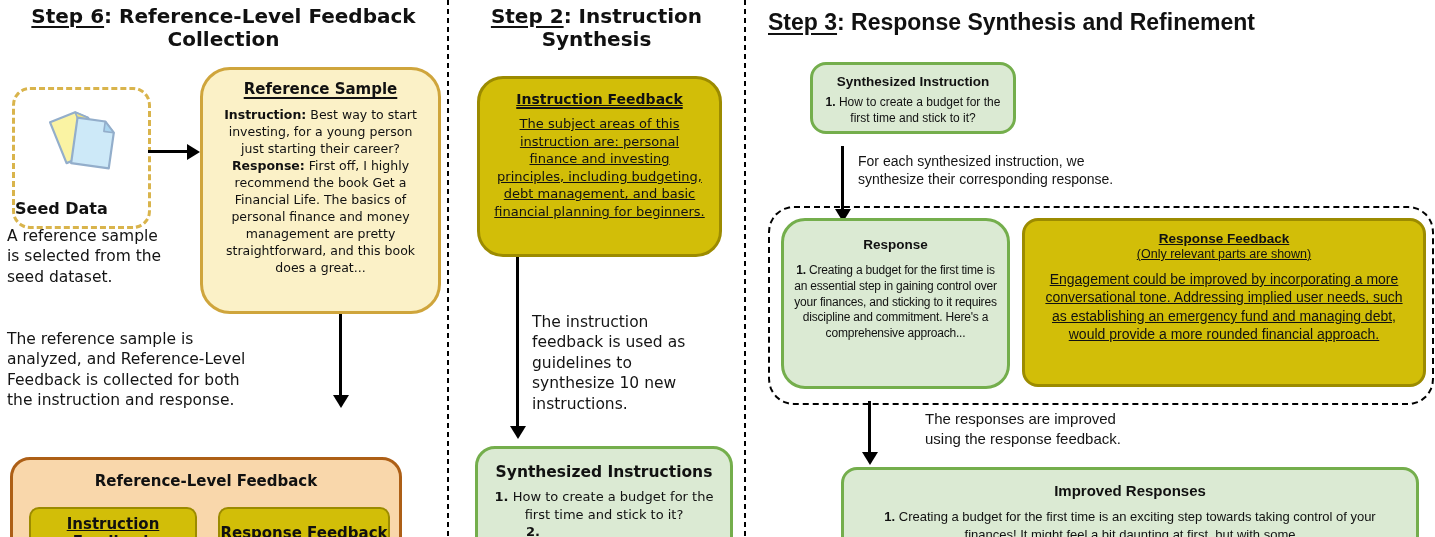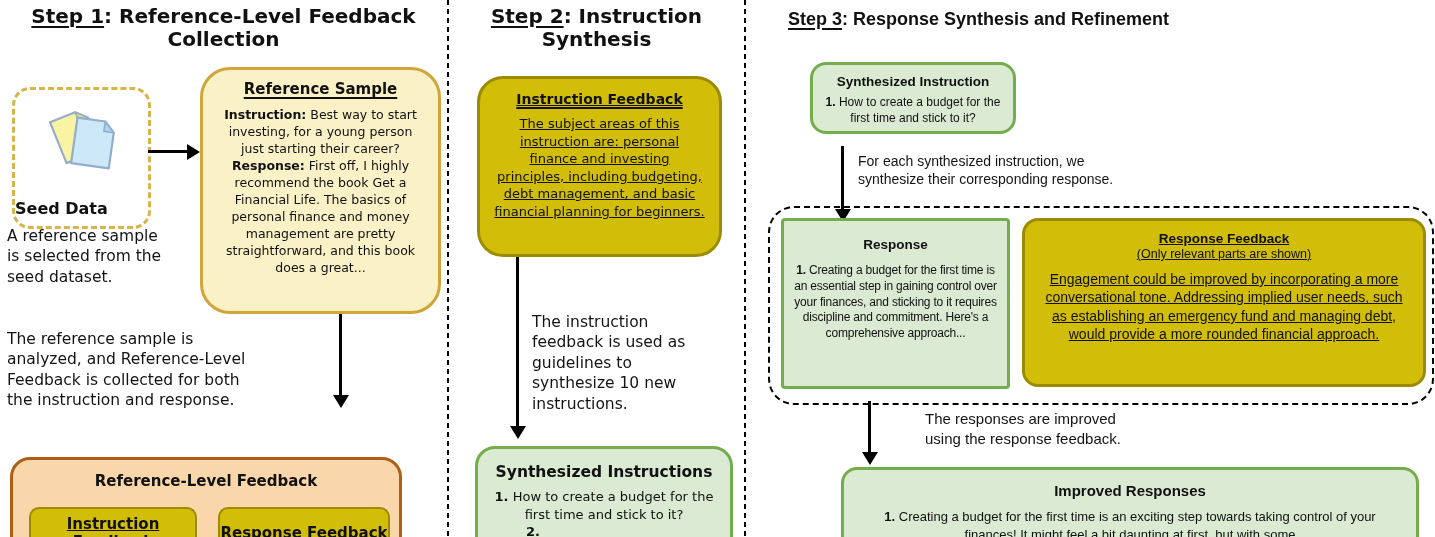--- a/index.html
+++ b/index.html
@@ -48,21 +48,21 @@
 </style>
 </head>
 <body>
 
 <div id="root">
 
   <div class="vsep" style="left:447px"></div>
   <div class="vsep" style="left:744px"></div>
 
   <div class="abs step-title" style="left:0;top:5px;width:447px">
-    <div><span class="u">Step 1</span><span>: Reference-Level Feedback</span></div>
+    <div><span class="u">Step 6</span><span>: Reference-Level Feedback</span></div>
     <div>Collection</div>
   </div>
 
   <div class="seed-box">
     <svg width="82" height="80" viewBox="0 0 82 80">
       <g transform="rotate(-22 34 38)">
         <path d="M16 16 h27 l10 10 v34 h-37 z" fill="#FAF3A3" stroke="#93AECB" stroke-width="2.2" stroke-linejoin="round"></path>
         <path d="M43 16 v10 h10 z" fill="#EFE27E" stroke="#93AECB" stroke-width="1.6" stroke-linejoin="round"></path>
       </g>
       <g transform="rotate(8 52 46)">
@@ -124,38 +124,38 @@
 guidelines to
 synthesize 10 new
 instructions.</div>
 
   <div class="box green" style="left:475px;top:446px;width:258px;height:150px;border-radius:20px;padding:14px 10px 0">
     <div class="box-title" style="font-size:15.5px">Synthesized Instructions</div>
     <div class="box-body" style="font-size:13px;line-height:1.35;margin-top:7px"><span class="b">1.</span> <span>How to create a budget for the first time and stick to it?</span></div>
     <div style="font-size:13px;font-weight:bold;margin-left:38px;margin-top:1px">2.</div>
   </div>
 
-  <div class="abs t3" style="left:788px;top:9px;font-weight:bold;font-size:18px">
+  <div class="abs t3" style="left:768px;top:9px;font-weight:bold;font-size:23px">
     <span class="u">Step 3</span><span>: Response Synthesis and Refinement</span>
   </div>
 
   <div class="box green t3" style="left:810px;top:62px;width:206px;height:72px;border-radius:16px;padding:9px 8px 0">
     <div class="box-title" style="font-size:13.5px">Synthesized Instruction</div>
     <div class="box-body" style="font-size:12px;line-height:1.3;margin-top:6px"><span class="b">1.</span> <span>How to create a budget for the first time and stick to it?</span></div>
   </div>
 
   <div class="abs caption pre t3" style="left:858px;top:152px;width:350px;font-size:14px">For each synthesized instruction, we
 synthesize their corresponding response.</div>
 
   <div class="dashed-container" style="left:768px;top:206px;width:662px;height:195px"></div>
 
   <div class="shaft-v" style="left:841px;top:146px;height:64px"></div>
   <div class="head-down" style="left:834.5px;top:209px"></div>
 
-  <div class="box green t3" style="left:781px;top:218px;width:229px;height:171px;border-radius:4px;padding:16px 7px 12px">
+  <div class="box green t3" style="left:781px;top:218px;width:229px;height:171px;border-radius:24px;padding:16px 7px 12px">
     <div class="box-title" style="font-size:13.5px">Response</div>
     <div class="box-body" style="font-size:12px;line-height:1.32;margin-top:11px;letter-spacing:-0.2px"><span class="b">1.</span> <span>Creating a budget for the first time is an essential step in gaining control over your finances, and sticking to it requires discipline and commitment. Here's a comprehensive approach...</span></div>
   </div>
 
   <div class="box gold t3" style="left:1022px;top:218px;width:404px;height:169px;border-radius:16px;padding:10px 14px 0">
     <div class="box-title" style="font-size:13.5px">Response Feedback</div>
     <div class="box-body" style="font-size:12.5px;margin-top:1px">(Only relevant parts are shown)</div>
     <div class="box-body" style="font-size:14px;line-height:1.32;margin-top:9px">Engagement could be improved by incorporating a more conversational tone. Addressing implied user needs, such as establishing an emergency fund and managing debt, would provide a more rounded financial approach.</div>
   </div>
 

